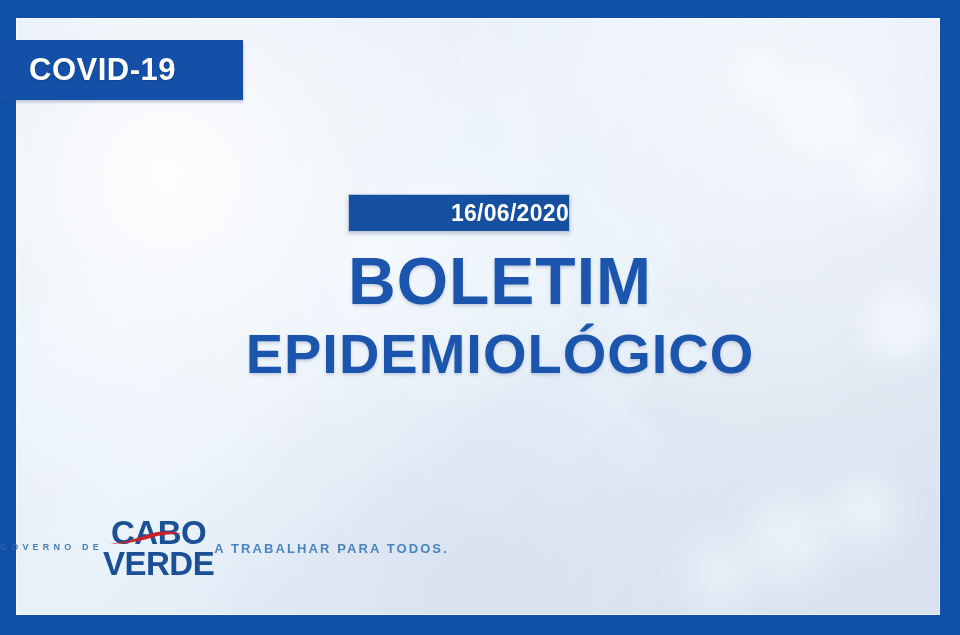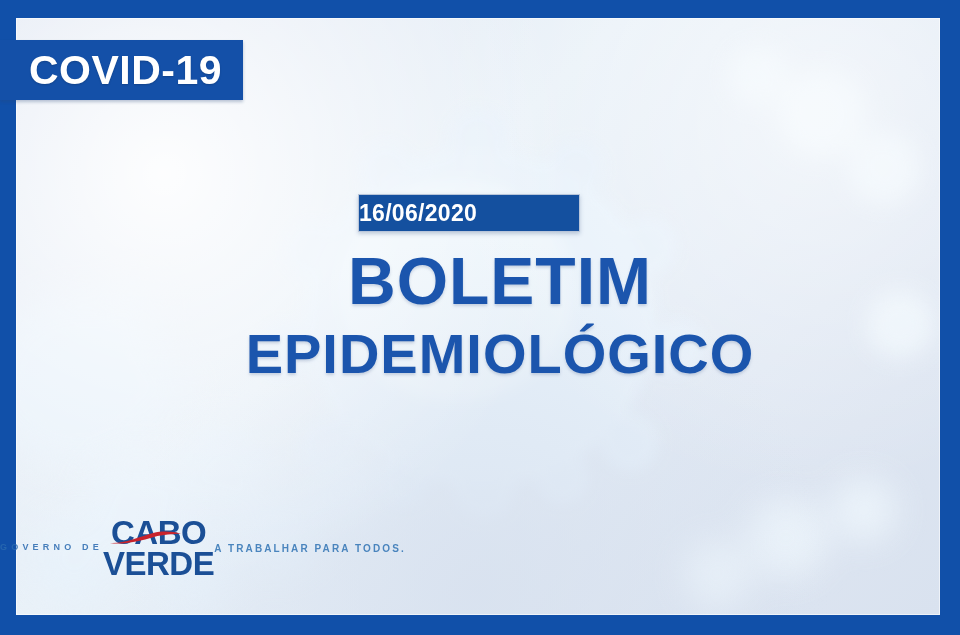--- a/index.html
+++ b/index.html
@@ -63,41 +63,41 @@
     top: 40px;
     width: 243px;
     height: 60px;
     background: #1450a8;
     display: flex;
     align-items: center;
     box-shadow: 0 2px 3px rgba(40,70,120,0.30);
   }
   .covid-badge .label {
     color: #ffffff;
-    font-size: 41px;
+    font-size: 31px;
     font-weight: bold;
     letter-spacing: 0.5px;
     padding-left: 29px;
     text-shadow: 0 1px 2px rgba(0,0,0,0.18);
     white-space: nowrap;
   }
 
   
   .date-badge {
     position: absolute;
-    left: 358px;
+    left: 348px;
     top: 194px;
     width: 222px;
     height: 38px;
     background: #14509f;
     border: 1px solid #b9c6da;
     box-sizing: border-box;
     display: flex;
     align-items: center;
-    justify-content: flex-start;
+    justify-content: flex-end;
     box-shadow: 0 2px 4px rgba(40,70,120,0.25);
   }
   .date-badge .label {
     color: #ffffff;
     font-size: 23px;
     font-weight: bold;
     letter-spacing: 0.3px;
     white-space: nowrap;
   }
 
@@ -158,21 +158,21 @@
   .gov-swoosh {
     position: absolute;
     left: 6px;
     top: 13px;
     width: 74px;
     height: 14px;
     pointer-events: none;
   }
   .gov-tagline {
     color: #3a7ab8;
-    font-size: 10px;
+    font-size: 13px;
     font-weight: bold;
     letter-spacing: 2.1px;
     opacity: 0.9;
   }
 
   
   .plate-edge {
     position: absolute;
     inset: 0;
     border: 1px solid rgba(255,255,255,0.55);

